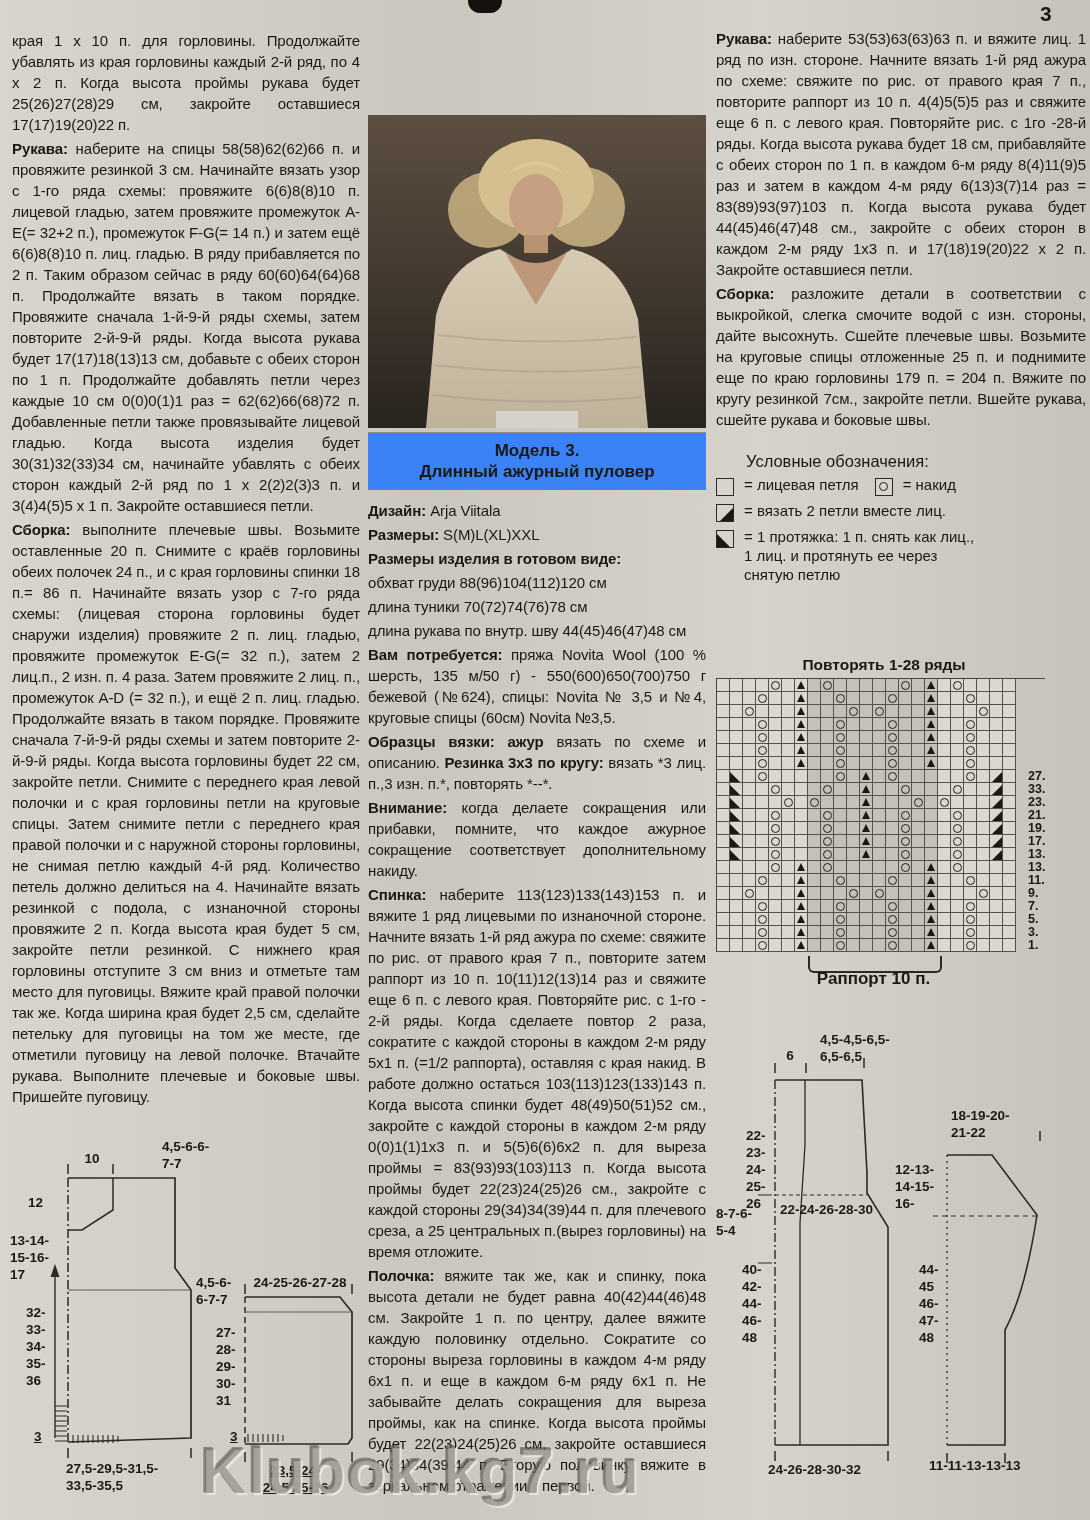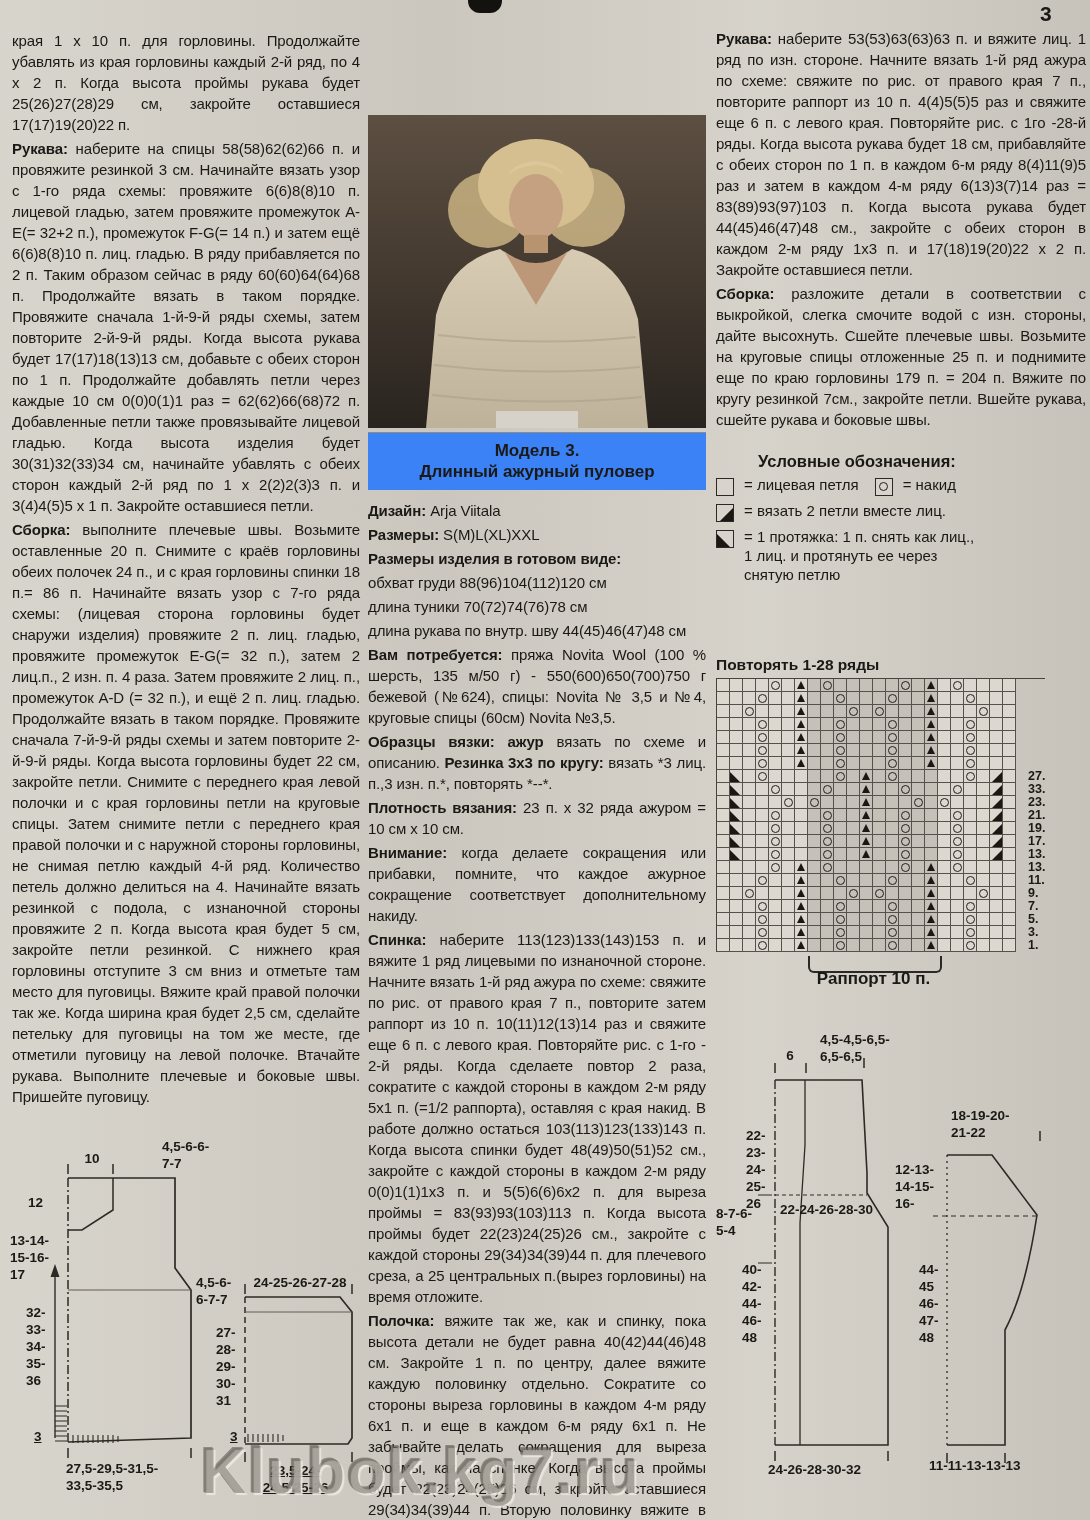--- a/index.html
+++ b/index.html
@@ -13,36 +13,36 @@
   .para{margin:0 0 3px 0;font-size:15px;line-height:21px;text-align:justify;letter-spacing:-0.1px;}
   .para b{letter-spacing:-0.1px;}
   .pagenum{position:absolute;top:2px;left:1040px;font-size:21px;font-weight:bold;}
   .artifact{position:absolute;left:468px;top:0;width:34px;height:13px;background:#14120f;border-radius:0 0 12px 12px;}
   
   .photo{position:absolute;left:368px;top:115px;width:338px;height:313px;background:#332c25;}
   .caption{position:absolute;left:368px;top:432px;width:338px;background:#3b82f6;
            text-align:center;padding:7px 0 8px 0;border-top:1px solid #8f8c86;}
   .caption div{font-size:17px;font-weight:bold;line-height:21px;}
   
-  .legend-title{font-size:16.5px;font-weight:bold;margin:0 0 6px 42px;}
+  .legend-title{font-size:16.5px;font-weight:normal;margin:0 0 6px 30px;}
   .lrow{display:flex;align-items:flex-start;margin:0 0 7px 0;}
   .lrow .txt{font-size:15px;line-height:19px;white-space:pre-line;margin:-2px 16px 0 10px;}
   .sq{display:inline-block;position:relative;width:13px;height:13px;border:1.5px solid #2b2925;background:#d8d4cb;flex:none;}
   .sq.lg{width:16px;height:16px;margin-top:1px;}
   .t-O{position:absolute;left:2px;top:2px;width:7px;height:7px;border:1.4px solid #221f1b;border-radius:50%;}
   .sq.lg .t-O{left:3px;top:3px;}
   .t-A{position:absolute;left:2px;top:2px;width:0;height:0;border-left:4px solid transparent;border-right:4px solid transparent;border-bottom:8px solid #1b1814;}
   .sq.lg .t-A{left:3px;top:3px;border-left-width:5px;border-right-width:5px;border-bottom-width:10px;}
   .t-K{position:absolute;right:0;bottom:0;width:0;height:0;border-bottom:10px solid #1b1814;border-left:10px solid transparent;}
   .sq.lg .t-K{border-bottom-width:13px;border-left-width:13px;}
   .t-S{position:absolute;left:0;bottom:0;width:0;height:0;border-bottom:10px solid #1b1814;border-right:10px solid transparent;}
   .sq.lg .t-S{border-bottom-width:13px;border-right-width:13px;}
   
   .chart-wrap{position:absolute;left:716px;top:656px;width:370px;}
-  .chart-title{font-size:15.5px;font-weight:bold;text-align:left;margin:0 34px 4px 0;}
+  .chart-title{font-size:15.5px;font-weight:bold;text-align:center;margin:0 34px 4px 0;}
   .cgrid{border-top:1.4px solid #46423c;border-left:1.4px solid #46423c;display:inline-block;}
   .crow{display:flex;height:13px;}
   .ccell{position:relative;width:13px;height:13px;box-sizing:border-box;border-right:1px solid #56524b;border-bottom:1px solid #56524b;background:#dcd8cf;flex:none;}
   .ccell.shade{background:#c5c1b8;}
   .rlab{font-size:12.5px;line-height:13px;padding-left:12px;font-weight:bold;flex:none;}
   .bracket{position:relative;height:40px;margin-left:0;}
   .bracket .arm{position:absolute;left:92px;top:0;width:130px;height:15px;border-left:2px solid #2b2925;border-right:2px solid #2b2925;border-bottom:2px solid #2b2925;border-bottom-left-radius:6px;border-bottom-right-radius:6px;}
   .bracket .blab{position:absolute;left:60px;top:13px;width:195px;text-align:center;font-size:17px;font-weight:bold;}
   
   .schem{position:absolute;}
@@ -105,21 +105,20 @@
 
   <div class="col" style="left:368px;top:500px;width:338px;">
       <p class="para"><b>Дизайн: </b><span>Arja Viitala</span></p>
       <p class="para"><b>Размеры: </b><span>S(M)L(XL)XXL</span></p>
       <p class="para"><b>Размеры изделия в готовом виде:</b></p>
       <p class="para"><span>обхват груди 88(96)104(112)120 см</span></p>
       <p class="para"><span>длина туники 70(72)74(76)78 см</span></p>
       <p class="para"><span>длина рукава по внутр. шву 44(45)46(47)48 см</span></p>
       <p class="para"><b>Вам потребуется: </b><span>пряжа Novita Wool (100 % шерсть, 135 м/50 г) - 550(600)650(700)750 г бежевой (№624), спицы: Novita № 3,5 и №4, круговые спицы (60см) Novita №3,5.</span></p>
       <p class="para"><b>Образцы вязки: ажур </b><span>вязать по схеме и описанию. </span><b>Резинка 3х3 по кругу: </b><span>вязать *3 лиц. п.,3 изн. п.*, повторять *--*.</span></p>
-      <p class="para"><b>Плотность вязания: </b><span>23 п. х 32 ряда ажуром = 10 см х 10 см.</span></p>
       <p class="para"><b>Внимание: </b><span>когда делаете сокращения или прибавки, помните, что каждое ажурное сокращение соответствует дополнительному накиду.</span></p>
       <p class="para"><b>Спинка: </b><span>наберите 113(123)133(143)153 п. и вяжите 1 ряд лицевыми по изнаночной стороне. Начните вязать 1-й ряд ажура по схеме: свяжите по рис. от правого края 7 п., повторите затем раппорт из 10 п. 10(11)12(13)14 раз и свяжите еще 6 п. с левого края. Повторяйте рис. с 1-го - 2-й ряды. Когда сделаете повтор 2 раза, сократите с каждой стороны в каждом 2-м ряду 5х1 п. (=1/2 раппорта), оставляя с края накид. В работе должно остаться 103(113)123(133)143 п. Когда высота спинки будет 48(49)50(51)52 см., закройте с каждой стороны в каждом 2-м ряду 0(0)1(1)1х3 п. и 5(5)6(6)6х2 п. для выреза проймы = 83(93)93(103)113 п. Когда высота проймы будет 22(23)24(25)26 см., закройте с каждой стороны 29(34)34(39)44 п. для плечевого среза, а 25 центральных п.(вырез горловины) на время отложите.</span></p>
       <p class="para"><b>Полочка: </b><span>вяжите так же, как и спинку, пока высота детали не будет равна 40(42)44(46)48 см. Закройте 1 п. по центру, далее вяжите каждую половинку отдельно. Сократите со стороны выреза горловины в каждом 4-м ряду 6х1 п. и еще в каждом 6-м ряду 6х1 п. Не забывайте делать сокращения для выреза проймы, как на спинке. Когда высота проймы будет 22(23)24(25)26 см, закройте оставшиеся 29(34)34(39)44 п. Вторую половинку вяжите в зеркальном отражении к первой.</span></p>
     </div>
 
   <div class="col" style="left:716px;top:28px;width:370px;">
       <p class="para"><b>Рукава: </b><span>наберите 53(53)63(63)63 п. и вяжите лиц. 1 ряд по изн. стороне. Начните вязать 1-й ряд ажура по схеме: свяжите по рис. от правого края 7 п., повторите раппорт из 10 п. 4(4)5(5)5 раз и свяжите еще 6 п. с левого края. Повторяйте рис. с 1го -28-й ряды. Когда высота рукава будет 18 см, прибавляйте с обеих сторон по 1 п. в каждом 6-м ряду 8(4)11(9)5 раз и затем в каждом 4-м ряду 6(13)3(7)14 раз = 83(89)93(97)103 п. Когда высота рукава будет 44(45)46(47)48 см., закройте с обеих сторон в каждом 2-м ряду 1х3 п. и 17(18)19(20)22 х 2 п. Закройте оставшиеся петли.</span></p>
       <p class="para"><b>Сборка: </b><span>разложите детали в соответствии с выкройкой, слегка смочите водой с изн. стороны, дайте высохнуть. Сшейте плечевые швы. Возьмите на круговые спицы отложенные 25 п. и поднимите еще по краю горловины 179 п. = 204 п. Вяжите по кругу резинкой 7см., закройте петли. Вшейте рукава, сшейте рукава и боковые швы.</span></p>
     </div>
 

